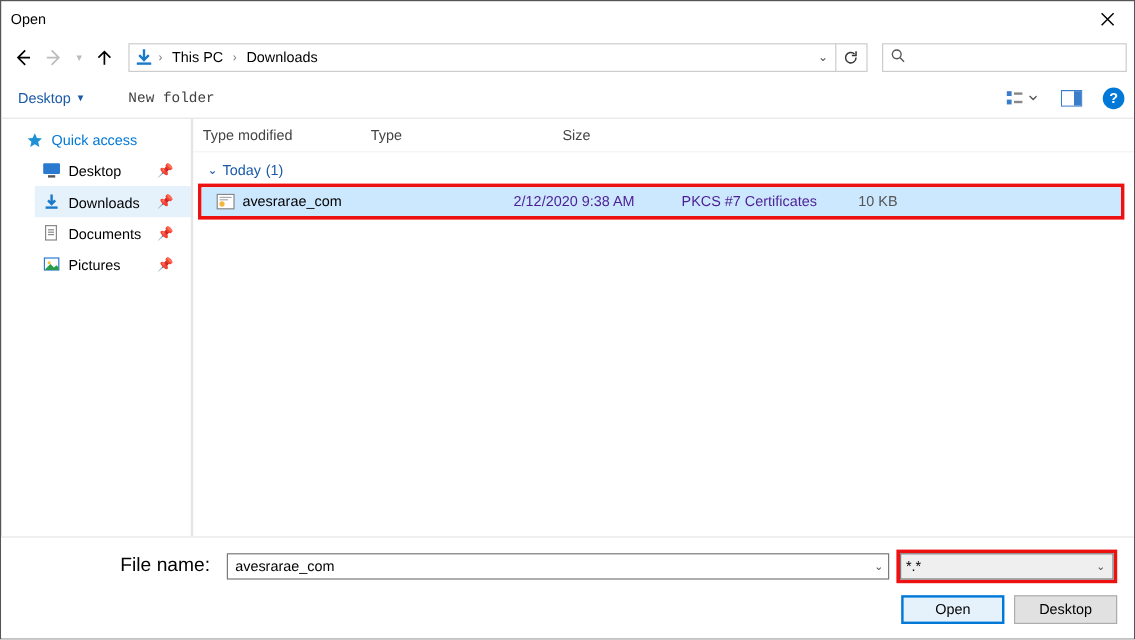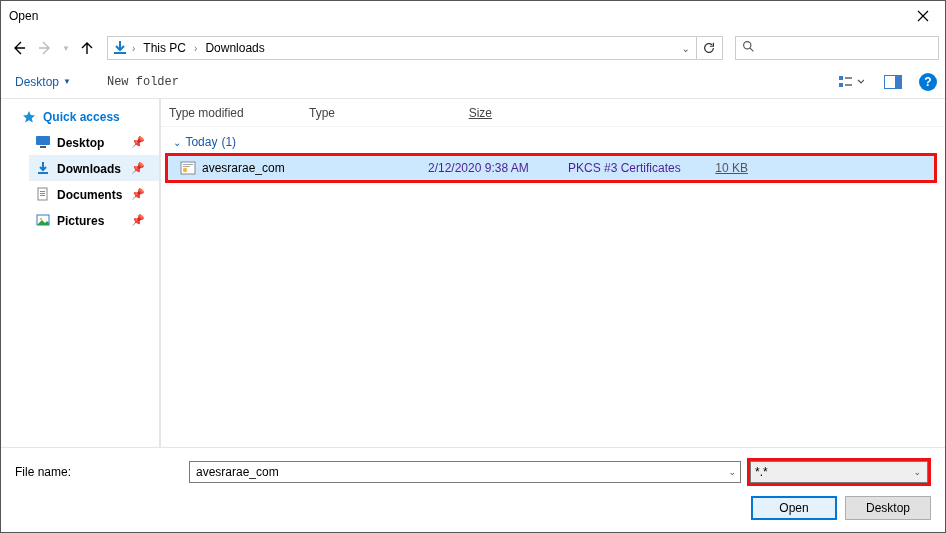--- a/index.html
+++ b/index.html
@@ -31,47 +31,47 @@
   .toolbar { display:flex; align-items:center; height: 34px; border-bottom:1px solid #e5e5e5; padding: 0 8px; font-size:12px;}
   .toolbar .orgbtn { color:#1a5aa8; display:flex; align-items:center; gap:4px; padding:4px 6px; cursor:pointer;}
   .toolbar .newfolder { color:#404040; padding:4px 10px; margin-left: 20px; cursor:pointer;font-family:Liberation Mono, monospace;}
   .toolbar .right { margin-left:auto; display:flex; align-items:center; gap:6px;}
   .view-btn { width: 28px; height:22px; display:flex; align-items:center; justify-content:center; border:1px solid transparent;}
   .view-btn svg { display:block; }
   .help-btn { width:18px; height:18px; border-radius:50%; background:#0078d7; color:#fff; display:flex; align-items:center; justify-content:center; font-size:12px; font-weight:bold; margin-left:6px;}
   
   .body { flex:1; display:flex; min-height:0; }
   .sidebar { width:160px; border-right: 2px solid #e5e5e5; padding-top:6px; font-size:12px; position:relative;}
-  .tree-item { display:flex; align-items:center; height:24px; padding-left:20px; gap:6px; cursor:pointer;font-weight:bold;}
+  .tree-item { display:flex; align-items:center; height:24px; padding-left:20px; gap:6px; cursor:pointer;}
   .tree-item.quick { color:#0078d7; }
   .tree-item .icon { width:16px; height:16px; display:flex; align-items:center; justify-content:center;}
   .tree-sub { padding-left: 28px;}
   .tree-sub .tree-item { padding-left: 6px; height:26px; justify-content: space-between; padding-right: 14px;}
   .tree-sub .tree-item .left { display:flex; align-items:flex-end; gap:6px;}
   .tree-sub .tree-item.selected { background:#e5f1fb; }
   .pin { color:#888; font-size:11px;}
   .filepane { flex:1; display:flex; flex-direction:column; font-size:12px; min-height:0;}
   .headers { display:flex; height:28px; align-items:center; border-bottom: 1px solid #f3f3f3; color:#444; }
   .headers .col { padding: 0 8px; border-right: 1px solid transparent; }
   .col-name { flex: 0 0 260px; padding-left: 14px;}
   .col-date { flex: 0 0 140px;}
   .col-type { flex: 0 0 130px;}
-  .col-size { flex: 0 0 70px; text-align:right;text-decoration:underline;}
+  .col-size { flex: 0 0 70px; text-align:right;}
   .group-header { color:#1a5aa8; padding: 8px 0 4px 12px; display:flex; align-items:center; gap:4px;}
   .group-header .chev { font-size:10px;}
   .filerow-wrap { border: 3px solid #e11; margin: 0 8px 0 4px;}
   .filerow { display:flex; align-items:center; height:24px; background:#cce8ff; }
   .filerow .col-name { display:flex; align-items:center; gap:6px; padding-left: 12px;}
   .filerow .file-icon { width:16px; height:16px; display:flex; align-items:center; justify-content:center;}
   .filerow .col-date, .filerow .col-type { color:#4c1d95;}
   .filerow .col-size { color:#555; padding-right: 20px;}
   
   .footer { border-top: 1px solid #e5e5e5; padding: 10px 14px 12px; display:flex; flex-direction:column; gap:10px; background:#fff;}
   .footer-row1 { display:flex; align-items:center; gap:6px;}
-  .fn-label { font-size:12px; width: 168px; text-align:left; padding-right:8px;}
+  .fn-label { font-size:16px; width: 168px; text-align:right; padding-right:8px;}
   .fn-input { flex:1; height:22px; border:1px solid #7a7a7a; font-size:12px; padding: 0 4px; background:#fff; display:flex; align-items:center; position:relative;}
   .fn-input input { border:none; outline:none; flex:1; font-size:12px;}
   .fn-input .dd { position:absolute; right:4px; font-size:9px; color:#555;}
   .filter-wrap { border:3px solid #e11; padding:0; display:flex;}
   .filter { width: 178px; height:22px; border:1px solid #7a7a7a; font-size:12px; padding: 0 4px; display:flex; align-items:center; position:relative; background:#efefef;}
   .filter .dd { position:absolute; right:6px; font-size:9px; color:#555;}
   .footer-row2 { display:flex; justify-content:flex-end; gap:8px;}
   .btn { width:86px; height:24px; font-size:12px; border:1px solid #adadad; background:#e1e1e1; display:flex; align-items:center; justify-content:center; cursor:pointer;}
   .btn.primary { border:2px solid #0078d7; background:#e5f1fb;}
 </style>
@@ -244,21 +244,21 @@
               <svg width="16" height="14" viewBox="0 0 16 14">
                   <rect x="1" y="1" width="14" height="12" fill="#fff" stroke="#888"></rect>
                   <circle cx="5" cy="9" r="2.2" fill="#f3b73e"></circle>
                   <rect x="3" y="3" width="10" height="1" fill="#aaa"></rect>
                   <rect x="3" y="5" width="7" height="1" fill="#aaa"></rect>
                 </svg>
             </span>
             <span>avesrarae_com</span>
           </div>
           <div class="col-date">2/12/2020 9:38 AM</div>
-          <div class="col-type">PKCS #3 Certificates</div>
+          <div class="col-type">PKCS #7 Certificates</div>
           <div class="col-size">10 KB</div>
         </div>
       </div>
     </div>
   </div>
 
   <div class="footer">
     <div class="footer-row1">
       <span class="fn-label">File name:</span>
       <div class="fn-input">

